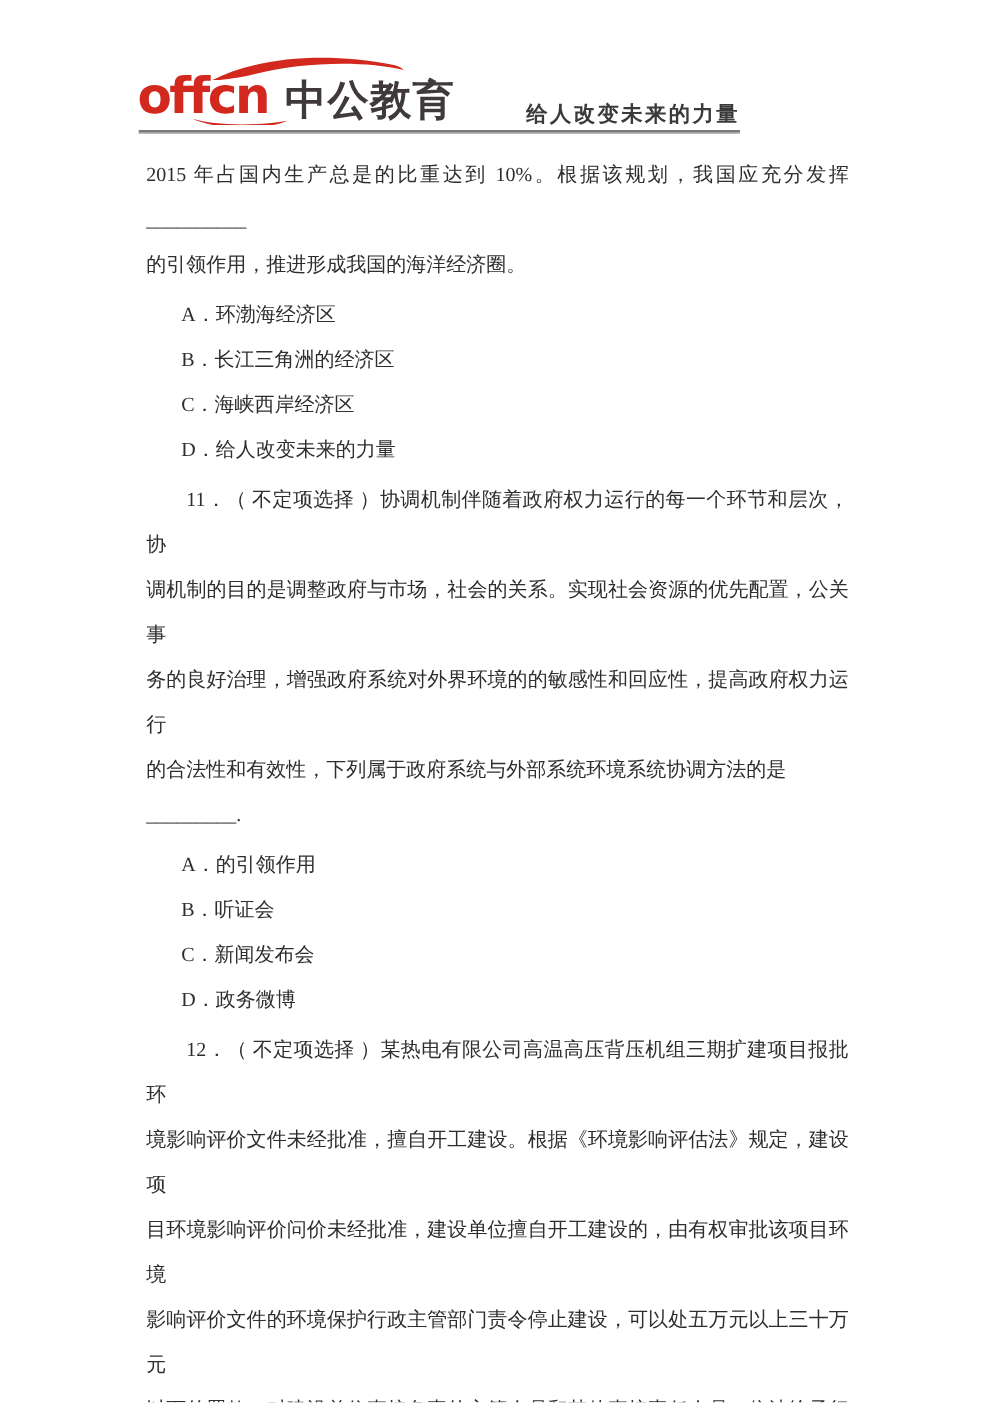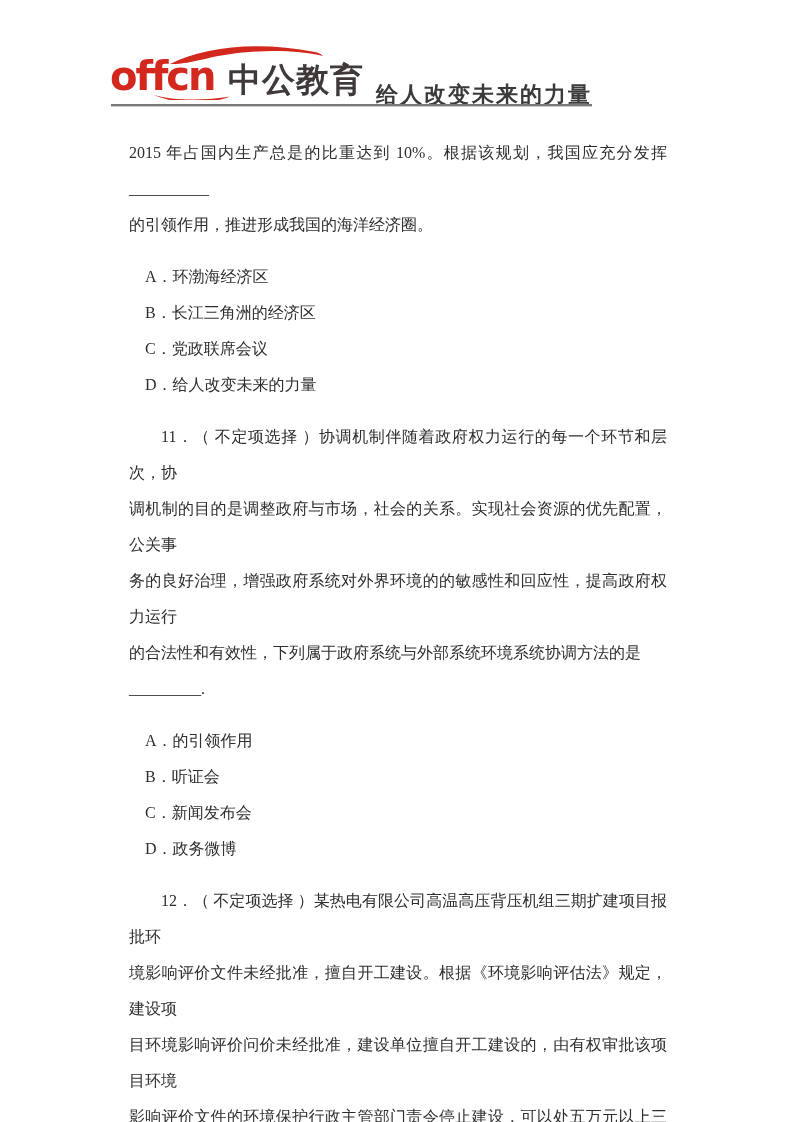--- a/index.html
+++ b/index.html
@@ -35,21 +35,21 @@
     letter-spacing: 1px;
     color: #3f3a39;
     white-space: nowrap;
   }
   .tagline {
     position: absolute;
     right: 112px;
     top: 80px;
     font-family: "DejaVu Sans", sans-serif;
     font-weight: bold;
-    font-size: 22px;
+    font-size: 17px;
     letter-spacing: 2px;
     color: #3a3a3a;
     white-space: nowrap;
   }
   .divider {
     position: absolute;
     left: 111px;
     right: 112px;
     top: 104px;
     height: 2px;
@@ -61,21 +61,21 @@
   main.doc {
     position: absolute;
     left: 113px;
     top: 119px;
     width: 570px;
     font-size: 16px;
     line-height: 36px;
     text-align: justify;
   }
   .para {
-    margin: 16px;
+    margin: 4px;
     white-space: pre-line;
   }
   .stem {
     text-indent: 32px;
   }
   .option {
     margin: 0;
     padding-left: 32px;
     white-space: pre-line;
   }
@@ -100,21 +100,21 @@
     <div class="divider"></div>
   </header>
 
   <main class="doc">
 
     <p class="para">2015 年占国内生产总是的比重达到 10%。根据该规划，我国应充分发挥__________
 的引领作用，推进形成我国的海洋经济圈。</p>
 
     <p class="option">A．环渤海经济区</p>
     <p class="option">B．长江三角洲的经济区</p>
-    <p class="option">C．党政联席会议</p>
+    <p class="option">C．海峡西岸经济区</p>
     <p class="option">D．给人改变未来的力量</p>
 
     <p class="para stem">11．（ 不定项选择 ）协调机制伴随着政府权力运行的每一个环节和层次，协
 调机制的目的是调整政府与市场，社会的关系。实现社会资源的优先配置，公关事
 务的良好治理，增强政府系统对外界环境的的敏感性和回应性，提高政府权力运行
 的合法性和有效性，下列属于政府系统与外部系统环境系统协调方法的是
 _________.</p>
 
     <p class="option">A．的引领作用</p>
     <p class="option">B．听证会</p>

